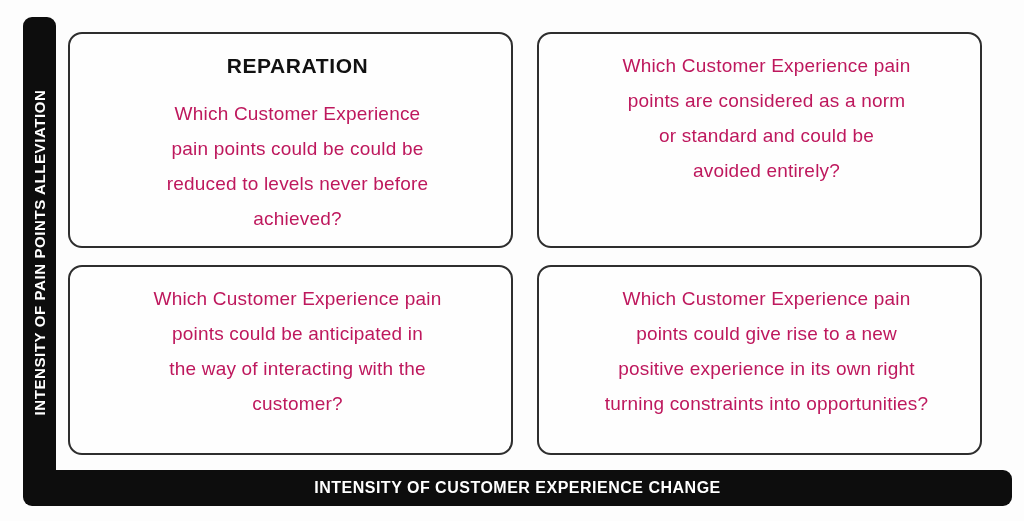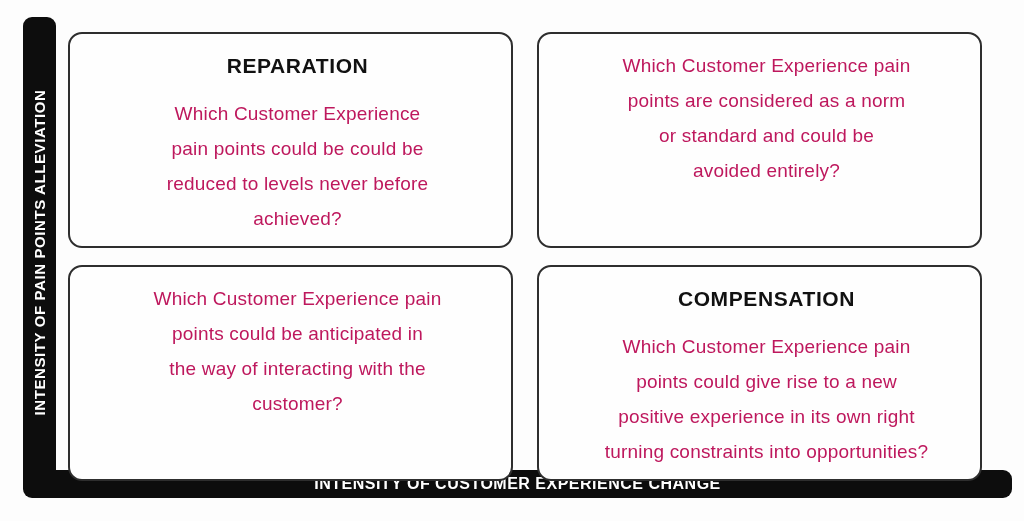--- a/index.html
+++ b/index.html
@@ -27,21 +27,21 @@
     transform: rotate(-90deg);
     white-space: nowrap;
     color: #ffffff;
     font-weight: bold;
     font-size: 15px;
     letter-spacing: 0.6px;
   }
   .x-axis-bar {
     position: absolute;
     left: 23px; top: 470px;
-    width: 989px; height: 28px;
+    width: 989px; height: 36px;
     background: #0d0d0d;
     border-radius: 0 9px 9px 9px;
     display: flex; align-items: center; justify-content: center;
   }
   .x-axis-bar .hlabel {
     color: #ffffff;
     font-weight: bold;
     font-size: 16px;
     letter-spacing: 0.5px;
     white-space: nowrap;
@@ -112,21 +112,20 @@
     </div>
 
     <div class="quad">
       <div class="body">Which Customer Experience pain
 points could be anticipated in
 the way of interacting with the
 customer?</div>
     </div>
 
     <div class="quad">
-      <div class="title">COMPENSATION</div>
       <div class="body">Which Customer Experience pain
 points could give rise to a new
 positive experience in its own right
 turning constraints into opportunities?</div>
     </div>
 
   </div>
 </div>
 
 </body></html>

